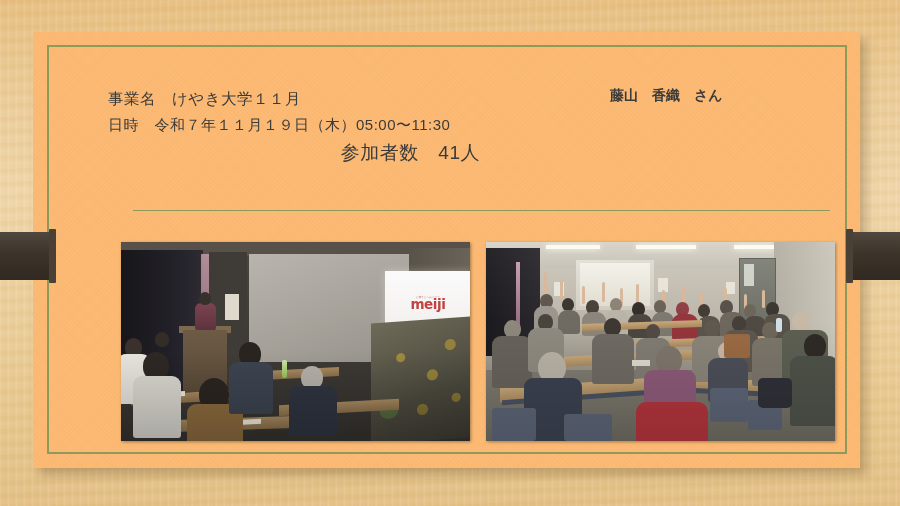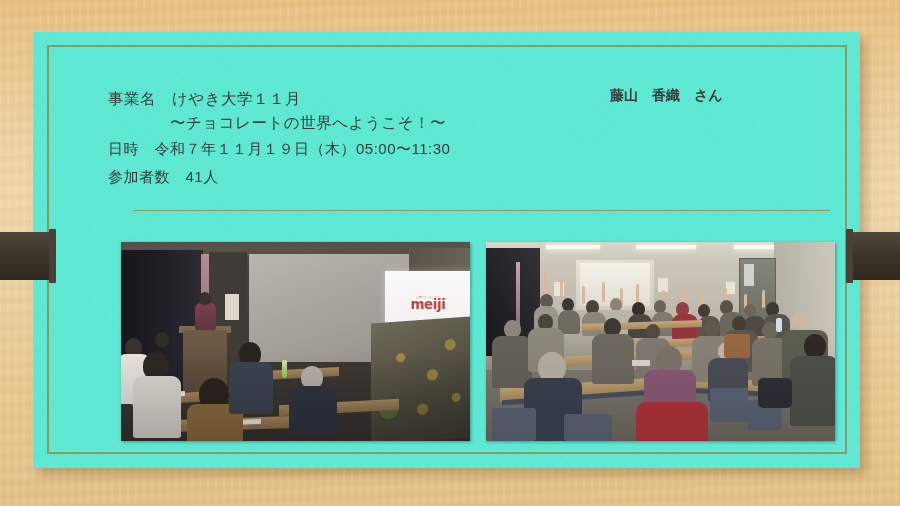--- a/index.html
+++ b/index.html
@@ -31,21 +31,21 @@
     background:repeating-linear-gradient(178deg,
       rgba(190,140,70,0.05) 0px,
       rgba(190,140,70,0.05) 3px,
       rgba(255,255,255,0.05) 7px,
       rgba(255,255,255,0.00) 13px);
   }
 
   
   .card{
     position:absolute;left:33px;top:32px;width:827px;height:436px;
-    background:#5eead4;
+    background:#fdba74;
     box-shadow:6px 7px 9px rgba(90,60,20,0.28);
   }
   .card-tex{
     position:absolute;inset:0;
     background:
       repeating-linear-gradient(45deg,rgba(0,0,0,0.012) 0 1px,rgba(255,255,255,0) 1px 3px),
       repeating-linear-gradient(-45deg,rgba(0,0,0,0.012) 0 1px,rgba(255,255,255,0) 1px 3px);
   }
   .card-border{
     position:absolute;left:14px;top:13px;right:13px;bottom:14px;
@@ -71,21 +71,21 @@
   .content{position:absolute;left:47px;top:45px;width:759px;height:410px;}
   .textzone{position:absolute;left:0;top:0;width:759px;height:133px;}
 
   .col-left{position:absolute;left:28px;top:10px;width:372px;color:#3b3b3b;}
   .col-right{position:absolute;left:410px;top:8px;width:345px;color:#3b3b3b;}
 
   .ln{white-space:pre;letter-spacing:0.5px;}
   .title-1{font-size:15.5px;line-height:24px;}
   .title-2{font-size:15.5px;line-height:24px;padding-left:62px;}
   .date-ln{font-size:15px;line-height:28px;}
-  .count-ln{font-size:15px;line-height:28px;}
+  .count-ln{font-size:19px;line-height:28px;text-align:right;}
 
   .lect-1{font-size:14px;font-weight:bold;line-height:20px;white-space:pre;}
   .lect-2{font-size:14px;font-weight:bold;line-height:20px;white-space:pre;padding-left:120px;}
   .body-p{
     font-size:11.4px;line-height:14.4px;margin-top:11px;
     color:#3d3d3d;white-space:pre-line;letter-spacing:0.1px;
   }
 
   .rule{
     position:absolute;left:53px;top:133px;width:697px;height:0;
@@ -189,21 +189,20 @@
   <div class="card">
     <div class="card-tex"></div>
     <div class="card-border"></div>
 
     <div class="content">
 
       <div class="textzone">
 
         <div class="col-left">
           <div class="ln title-1">事業名　けやき大学１１月</div>
-          <div class="ln title-2">〜チョコレートの世界へようこそ！〜</div>
           <div class="ln date-ln">日時　令和７年１１月１９日（木）05:00〜11:30</div>
           <div class="ln count-ln">参加者数　41人</div>
         </div>
 
         <div class="col-right">
           <div class="lect-2">藤山　香織　さん</div>
         </div>
       </div>
 
       <div class="rule"></div>

